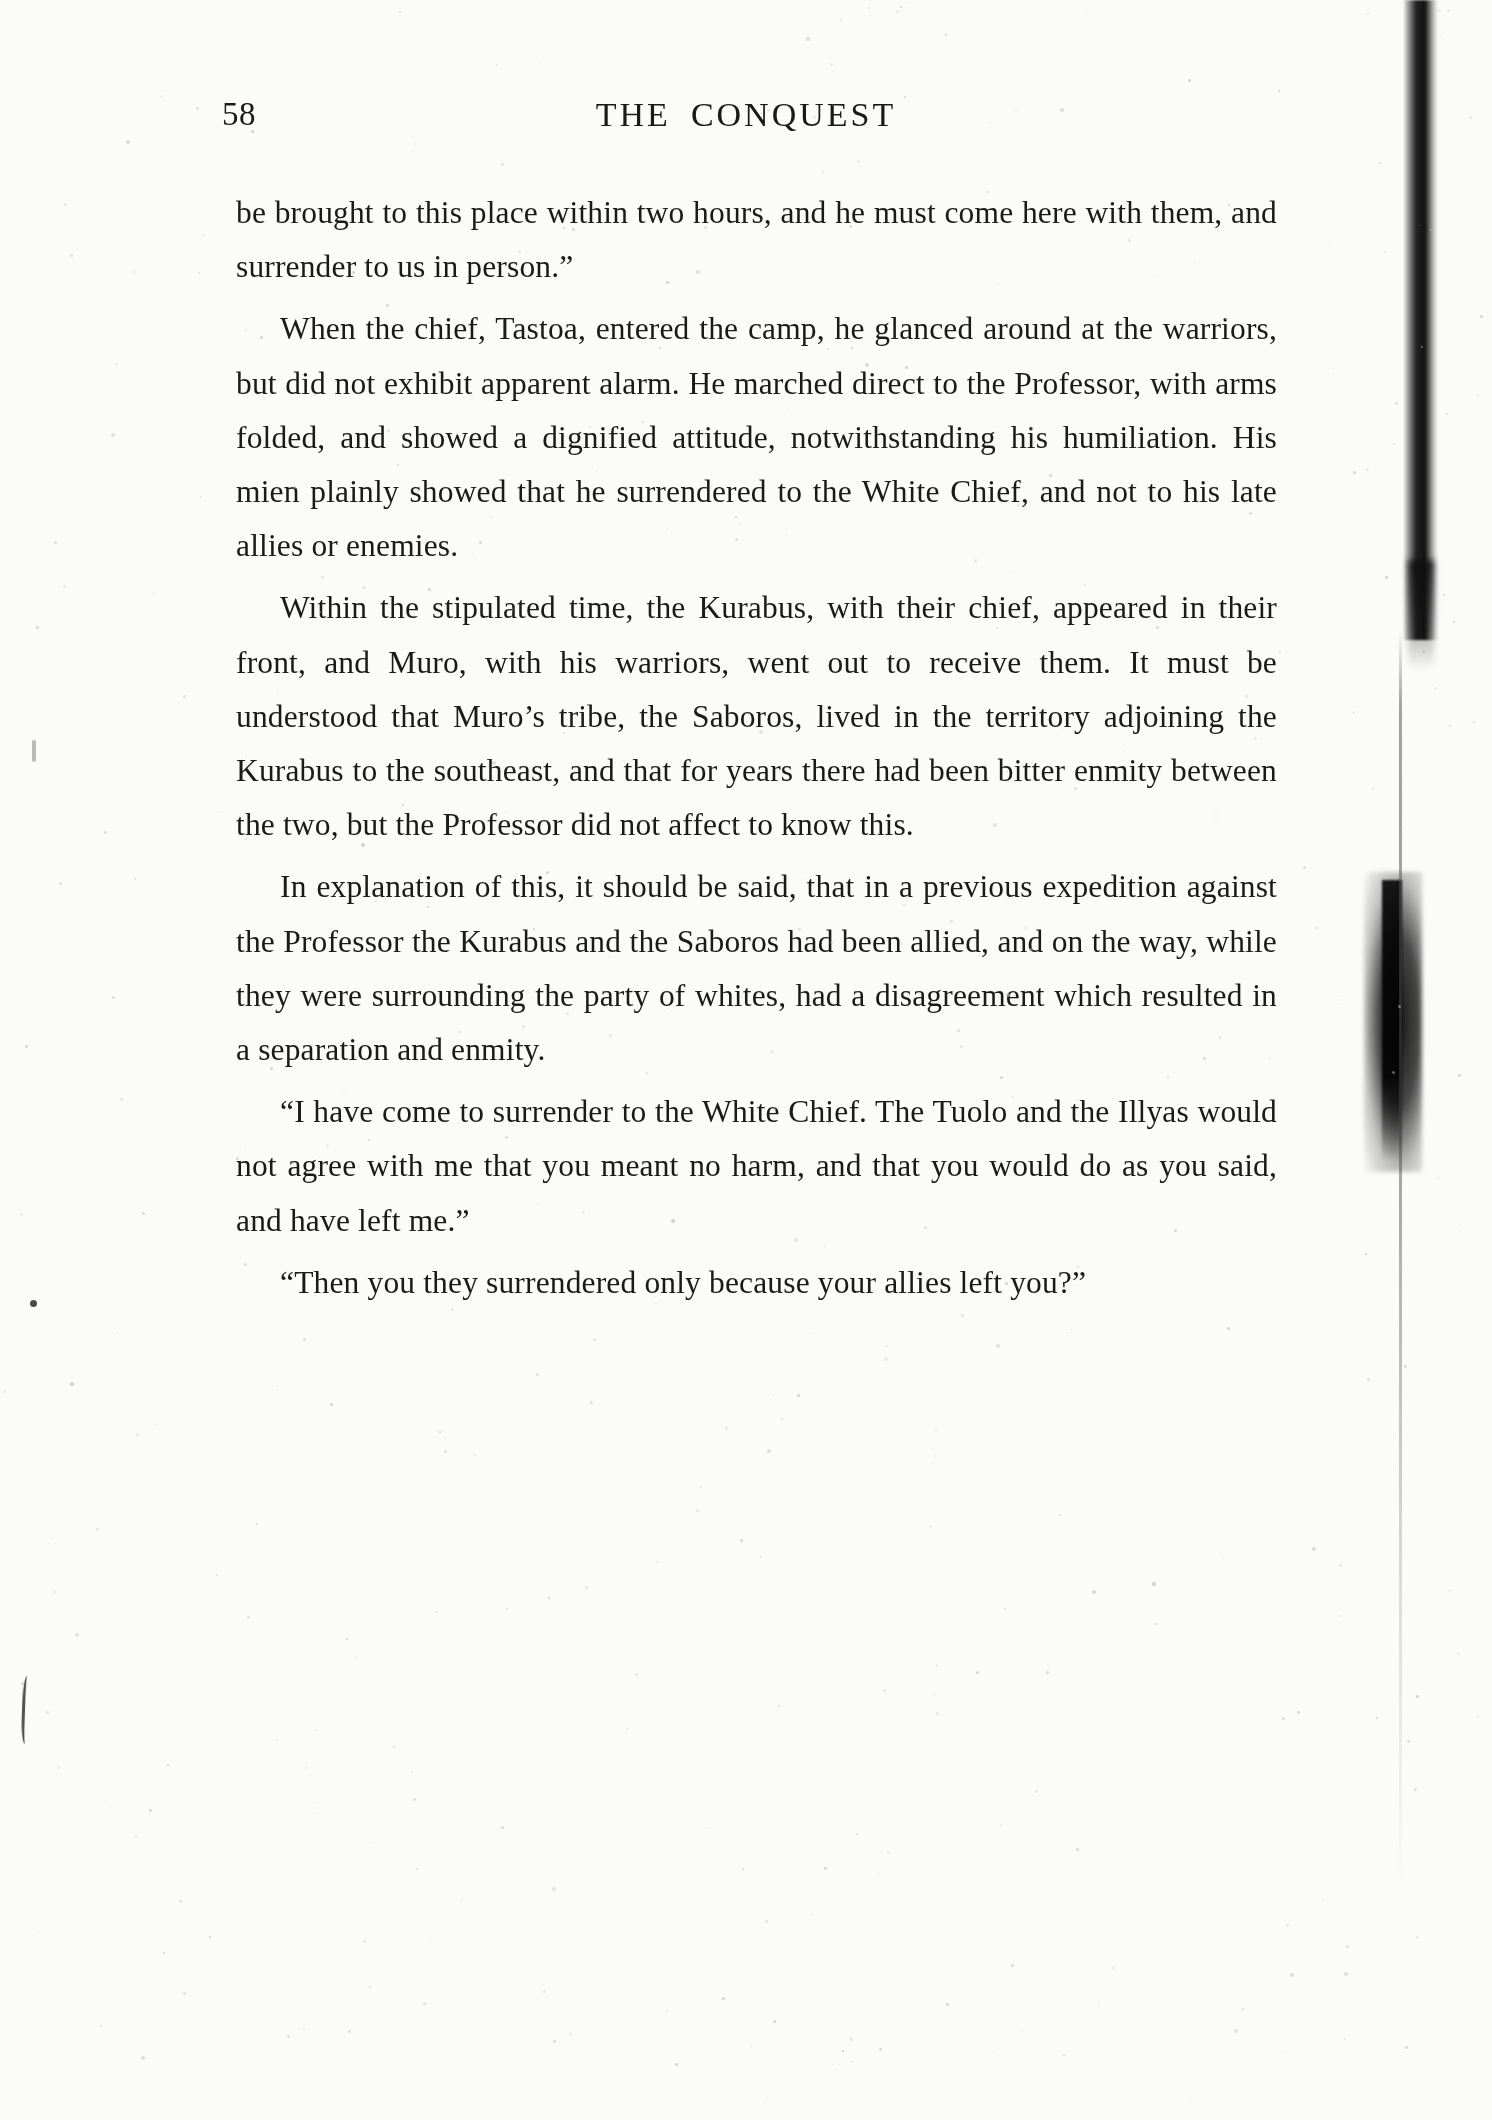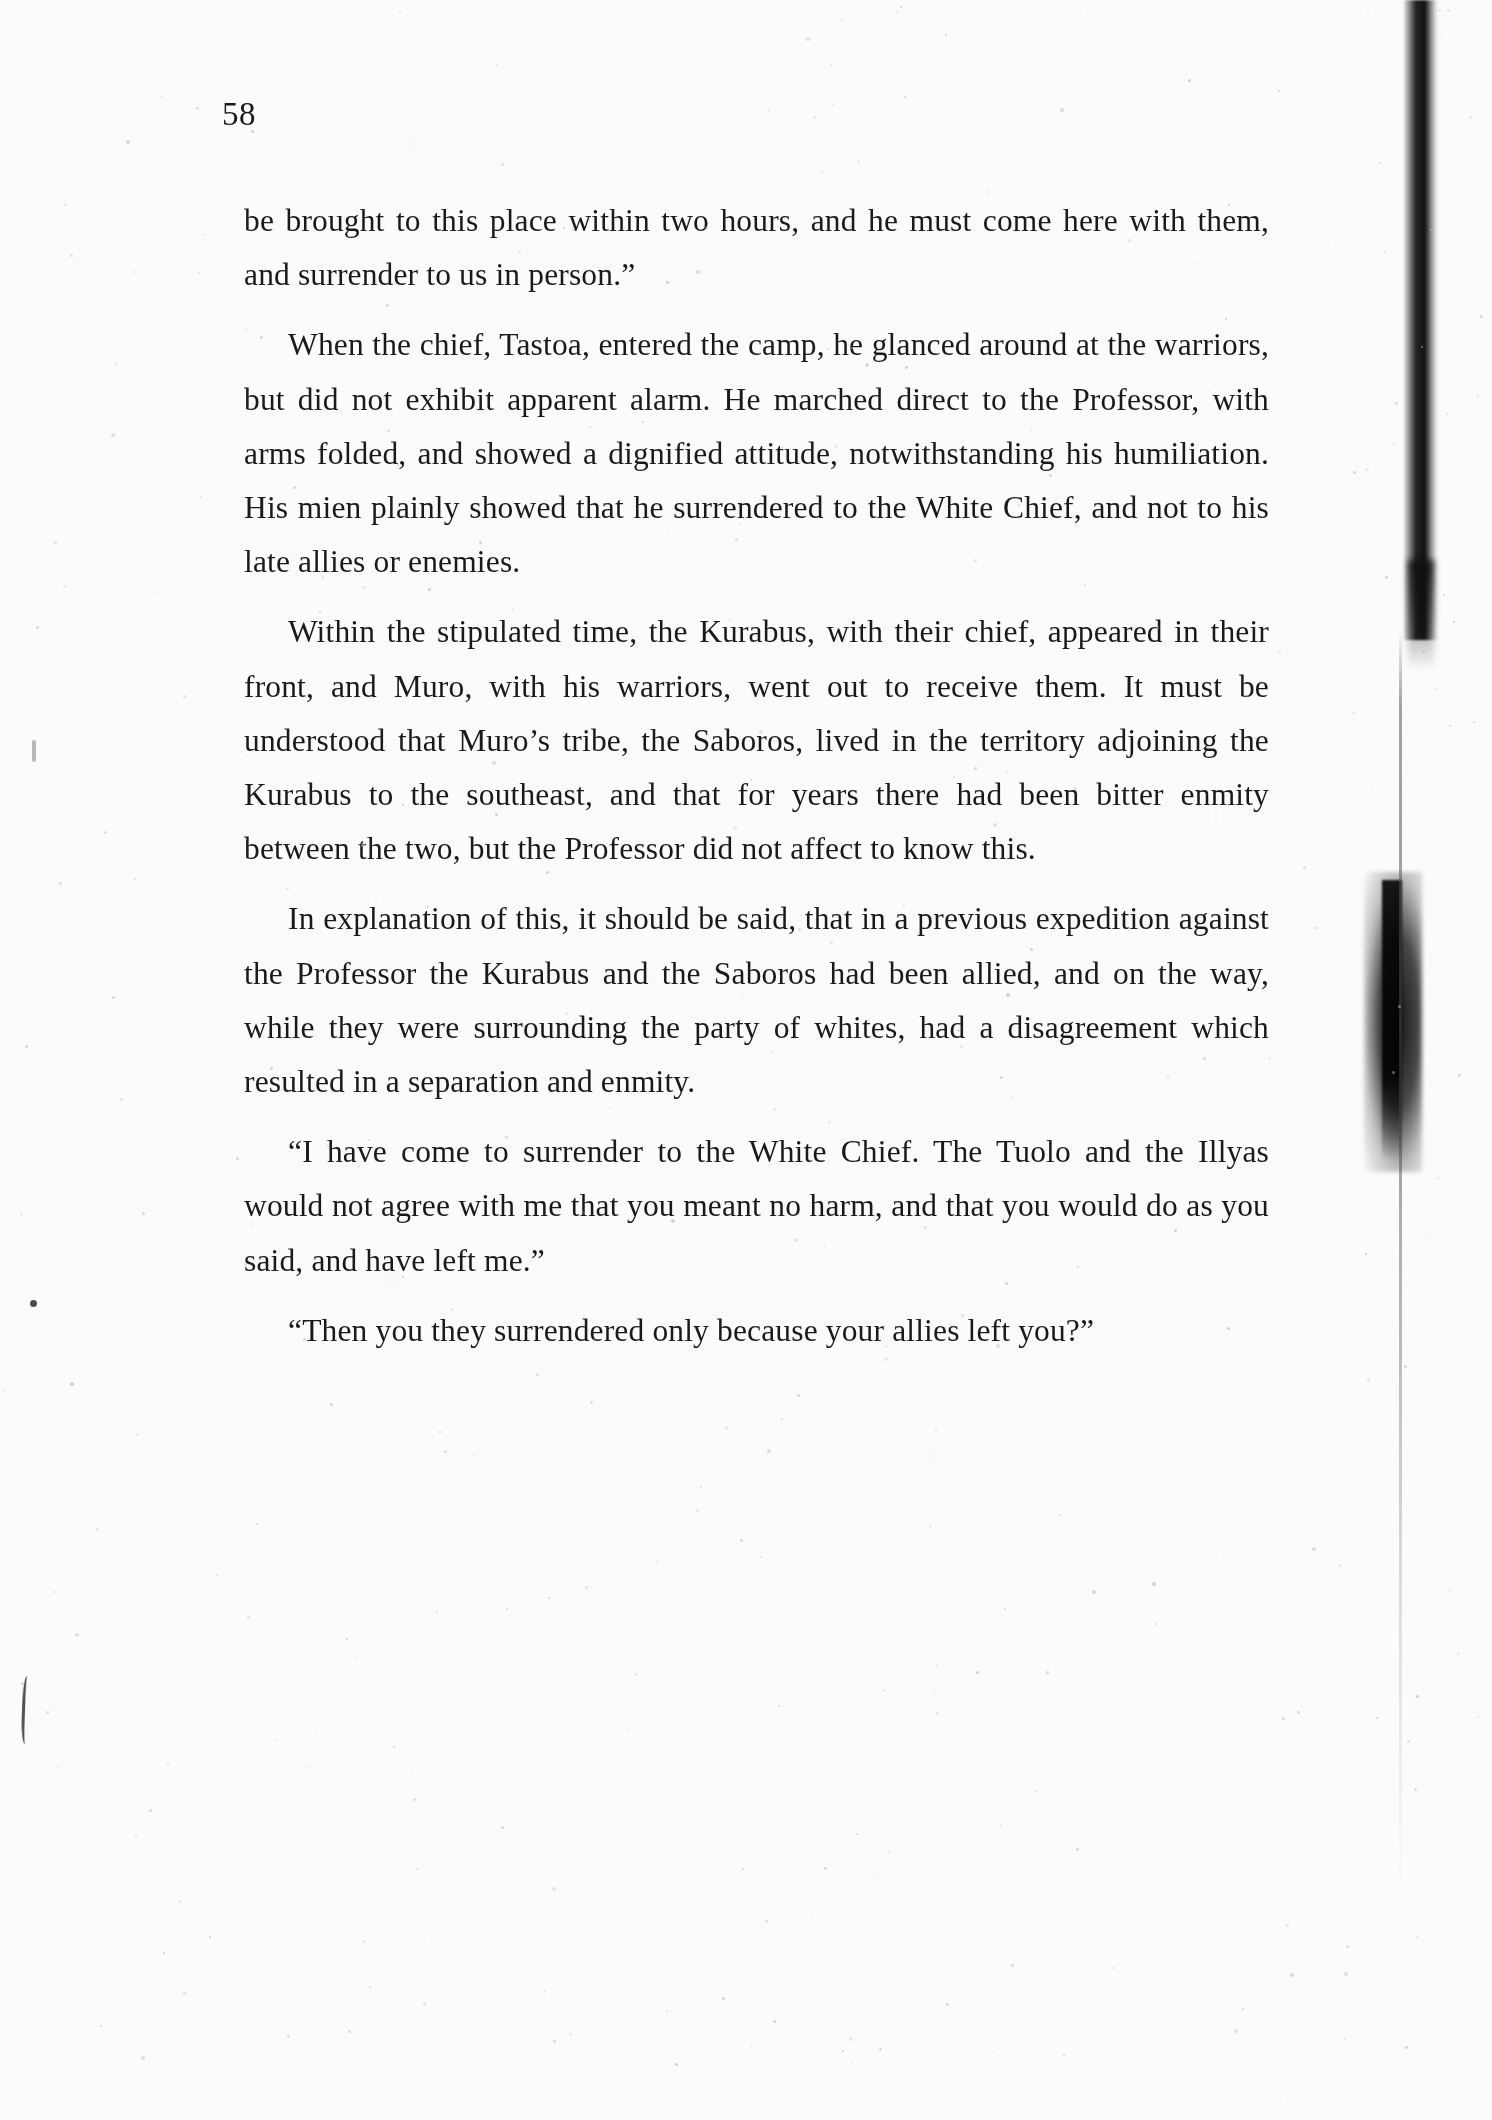--- a/index.html
+++ b/index.html
@@ -113,21 +113,21 @@
     top: 178px;
     left: 228px;
     width: 1057px;
     font-size: 31.5px;
     line-height: 54.2px;
     text-align: justify;
     text-justify: inter-word;
     letter-spacing: .15px;
   }
   .body-col p {
-    margin: 16px;
+    margin: 8px;
     text-indent: 44px;
   }
   .body-col p.noindent { text-indent: 0; }
   .body-col p:last-child { text-align: left; }
   .lastline-left { text-align: left; }
 </style>
 </head>
 <body>
 
 <div class="page">
@@ -136,20 +136,23 @@
   <div class="scan-edge-top2"></div>
   <div class="scan-blob"></div>
   <div class="scan-blob2"></div>
   <div class="right-rule"></div>
   <div class="left-mark"></div>
   <div class="dot-left-1"></div>
   <div class="dot-left-2"></div>
 
   <header class="page-head">
     <div class="folio">58</div>
+    <div class="running-title">
+      <span class="word">THE</span><span class="word">CONQUEST</span>
+    </div>
   </header>
 
   <div class="body-col">
     <p class="noindent">be brought to this place within two hours, and he must come here with them, and surrender to us in person.”</p>
     <p>When the chief, Tastoa, entered the camp, he glanced around at the warriors, but did not exhibit apparent alarm.  He marched direct to the Professor, with arms folded, and showed a dignified attitude, notwithstanding his humiliation. His mien plainly showed that he surrendered to the White Chief, and not to his late allies or enemies.</p>
     <p>Within the stipulated time, the Kurabus, with their chief, appeared in their front, and Muro, with his warriors, went out to receive them.  It must be understood that Muro’s tribe, the Saboros, lived in the territory adjoining the Kurabus to the southeast, and that for years there had been bitter enmity between the two, but the Professor did not affect to know this.</p>
     <p>In explanation of this, it should be said, that in a previous expedition against the Professor the Kurabus and the Saboros had been allied, and on the way, while they were surrounding the party of whites, had a disagreement which resulted in a separation and enmity.</p>
     <p>“I have come to surrender to the White Chief. The Tuolo and the Illyas would not agree with me that you meant no harm, and that you would do as you said, and have left me.”</p>
     <p>“Then you they surrendered only because your allies left you?”</p>
   </div>

